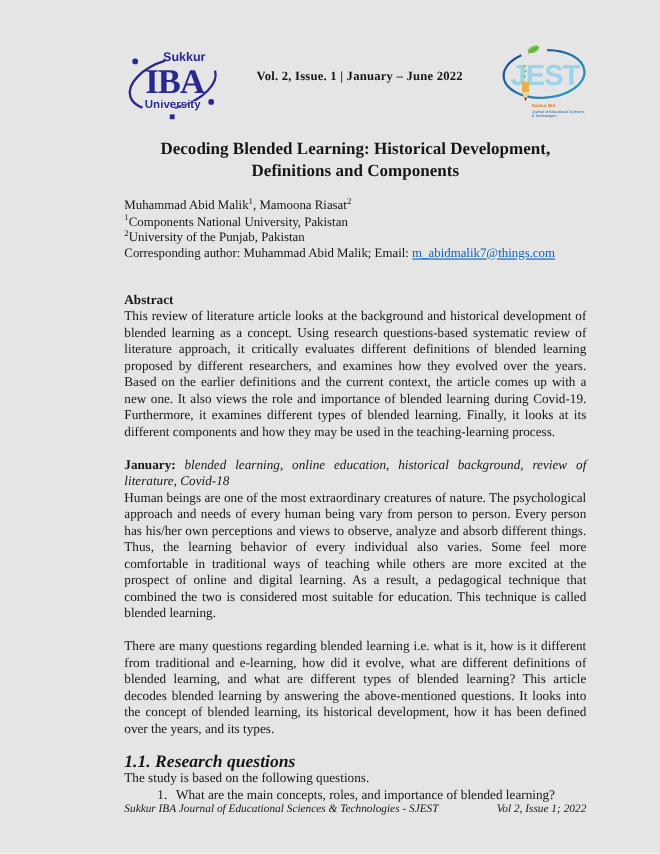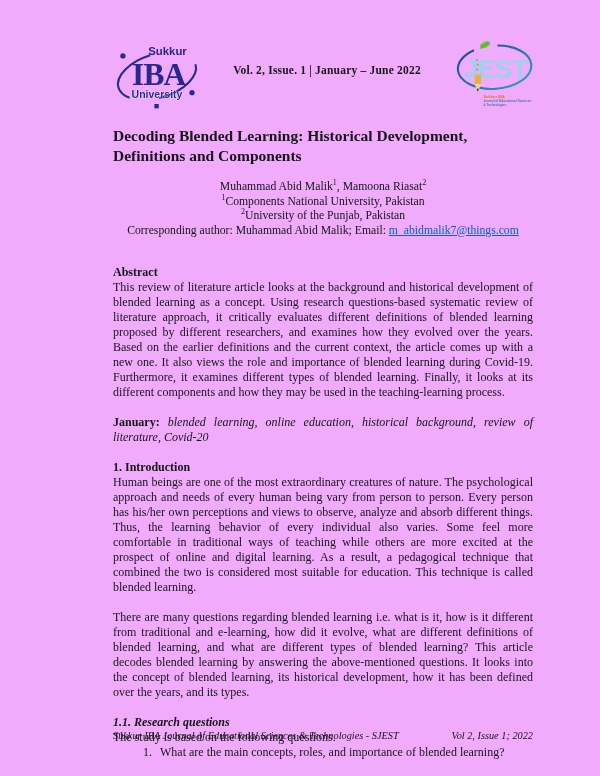--- a/index.html
+++ b/index.html
@@ -1,21 +1,21 @@
 <!DOCTYPE html>
 <html><head>
 <meta charset="utf-8">
 <style>
   * { margin: 0; padding: 0; box-sizing: border-box; }
   html, body { background: #ffffff; }
   .page {
     position: relative;
     width: 600px;
     height: 776px;
-    background: #f0abfc;
+    background: #e5e5e5;
     font-family: "Liberation Serif", serif;
     color: #161616;
     overflow: hidden;
   }
   .content { position: absolute; left: 113px; width: 420px; top: 0; }
   .header {
     display: flex;
     align-items: center;
     justify-content: space-between;
     margin-top: 40px;
@@ -24,46 +24,46 @@
   .vol-text {
     font-size: 11.5px;
     font-weight: bold;
     letter-spacing: 0.2px;
     transform: translateY(-6px);
   }
   .iba-logo { width: 88px; height: 70px; }
   .jest-logo { width: 80px; height: 74px; }
   .title {
     margin-top: 14px;
+    text-align: center;
     font-size: 15.5px;
     font-weight: bold;
     line-height: 19.5px;
   }
   .authors {
     margin-top: 15px;
-    text-align: center;
     font-size: 11.7px;
     line-height: 14.5px;
   }
   sup { font-size: 8px; line-height: 0; }
   .email {
     color: #0563c1;
     text-decoration: underline;
     cursor: pointer;
   }
   .body-text { font-size: 12px; line-height: 15px; text-align: justify; }
   .section-heading { font-size: 12px; line-height: 15px; font-weight: bold; }
   .abstract-heading { margin-top: 27px; }
   .keywords { margin-top: 15px; }
   .keywords .kw-text { font-style: italic; }
   .intro-heading { margin-top: 15px; }
   .para-gap { margin-top: 15px; }
   .subsection-heading {
     margin-top: 15px;
-    font-size: 12px; line-height: 15px;
+    font-size: 16px; line-height: 15px;
     font-weight: bold; font-style: italic;
   }
   .rq-list-item { display: flex; padding-left: 30px; }
   .rq-number { width: 17px; flex: none; }
   .footer {
     position: absolute;
     top: 730px;
     left: 113px;
     width: 420px;
     display: flex;
@@ -128,23 +128,22 @@
     <div class="authors">
       <div><span>Muhammad Abid Malik</span><sup>1</sup><span>, </span><span>Mamoona Riasat</span><sup>2</sup></div>
       <div><sup>1</sup><span>Components National University, Pakistan</span></div>
       <div><sup>2</sup><span>University of the Punjab, Pakistan</span></div>
       <div><span>Corresponding author: Muhammad Abid Malik; Email: </span><a class="email">m_abidmalik7@things.com</a></div>
     </div>
 
     <div class="section-heading abstract-heading">Abstract</div>
     <p class="body-text">This review of literature article looks at the background and historical development of blended learning as a concept. Using research questions-based systematic review of literature approach, it critically evaluates different definitions of blended learning proposed by different researchers, and examines how they evolved over the years. Based on the earlier definitions and the current context, the article comes up with a new one. It also views the role and importance of blended learning during Covid-19. Furthermore, it examines different types of blended learning. Finally, it looks at its different components and how they may be used in the teaching-learning process.</p>
 
-    <p class="body-text keywords"><b>January:</b><span class="kw-text"> blended learning, online education, historical background, review of literature, Covid-20</span></p>
+    <p class="body-text keywords"><b>January:</b><span class="kw-text"> blended learning, online education, historical background, review of literature, Covid-18</span></p>
 
-    <div class="section-heading intro-heading">1. Introduction</div>
     <p class="body-text">Human beings are one of the most extraordinary creatures of nature. The psychological approach and needs of every human being vary from person to person. Every person has his/her own perceptions and views to observe, analyze and absorb different things. Thus, the learning behavior of every individual also varies. Some feel more comfortable in traditional ways of teaching while others are more excited at the prospect of online and digital learning. As a result, a pedagogical technique that combined the two is considered most suitable for education. This technique is called blended learning.</p>
     <p class="body-text para-gap">There are many questions regarding blended learning i.e. what is it, how is it different from traditional and e-learning, how did it evolve, what are different definitions of blended learning, and what are different types of blended learning? This article decodes blended learning by answering the above-mentioned questions. It looks into the concept of blended learning, its historical development, how it has been defined over the years, and its types.</p>
 
     <div class="subsection-heading">1.1. Research questions</div>
     <p class="body-text">The study is based on the following questions.</p>
     <div class="body-text rq-list-item">
       <span class="rq-number">1.</span>
       <span>What are the main concepts, roles, and importance of blended learning?</span>
     </div>
 

